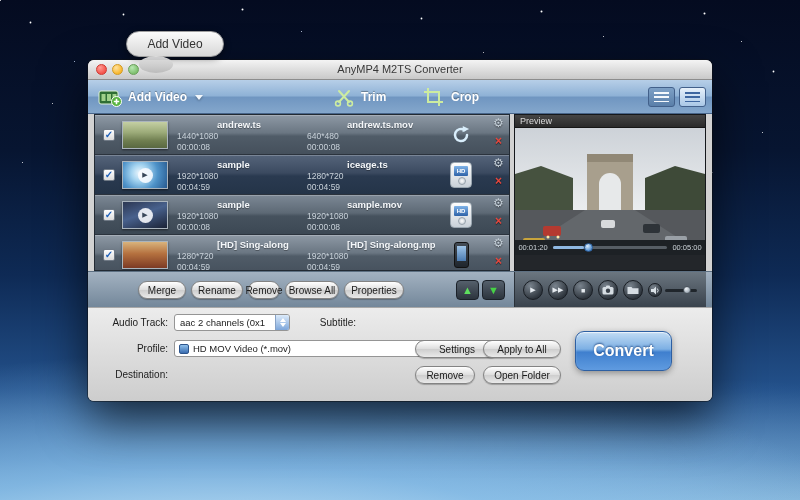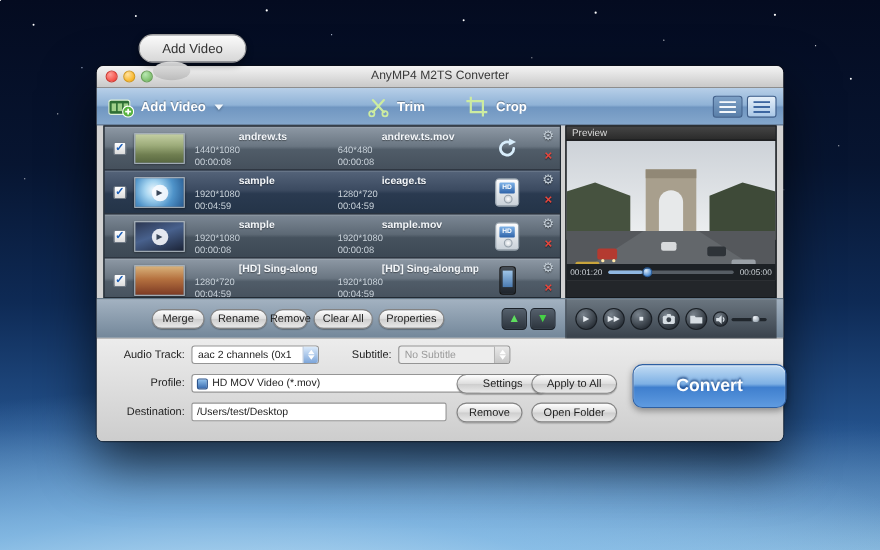--- a/index.html
+++ b/index.html
@@ -150,21 +150,21 @@
     border-left:3.5px solid transparent; border-right:3.5px solid transparent; }
   .combo .arr::before { top:3px; border-bottom:4px solid #fff; }
   .combo .arr::after { bottom:3px; border-top:4px solid #fff; }
   .combo.dis { background:#ededed; } .combo.dis .txt { color:#9a9a9a; }
   .combo.dis .arr { background:linear-gradient(#e9e9e9,#c6c6c6); border-left-color:#b3b3b3; }
   .pico { position:absolute; left:4px; top:3px; width:10px; height:10px; border-radius:2px;
     background:linear-gradient(#8fc0ec,#3a6cb0); border:.5px solid #2c548c; }
   .pcombo .txt { padding-left:18px; }
   .dest { position:absolute; height:17px; border:1px solid #959595; border-radius:2px;
     font-size:9.5px; padding:0 4px; color:#222; font-family:"Liberation Sans",sans-serif; }
-  .convert { position:absolute; left:487px; top:23px; width:140px; height:40px; border-radius:9px;
+  .convert { position:absolute; left:487px; top:23px; width:97px; height:40px; border-radius:9px;
     background:linear-gradient(180deg,#c2dcf4 0%, #7db0e4 45%, #3f7fce 53%, #5f9be0 100%);
     border:1px solid #2d5fa2; box-shadow:0 2px 6px rgba(0,0,0,.35), inset 0 1px 1px rgba(255,255,255,.7);
     color:#fff; font-size:16px; font-weight:bold; text-shadow:0 -1px 2px rgba(20,60,120,.8);
     display:flex; align-items:center; justify-content:center; cursor:default; }
 </style>
 </head>
 <body>
 
 <div class="desktop">
   <div class="stars"></div>
@@ -368,21 +368,21 @@
           <span class="ptime">00:05:00</span>
         </div>
       </div>
     </div>
 
     <div class="ctrl">
       <div class="lbtns">
         <span class="abtn" style="width:48px">Merge</span>
         <span class="abtn" style="width:52px">Rename</span>
         <span class="abtn" style="width:32px">Remove</span>
-        <span class="abtn" style="width:54px">Clear All</span>
+        <span class="abtn" style="width:54px">Browse All</span>
         <span class="abtn" style="width:60px">Properties</span>
       </div>
       <span class="mv up">▲</span>
       <span class="mv dn">▼</span>
 
       <div class="playbar">
         <span class="pbtn" style="left:8px">▶</span>
         <span class="pbtn" style="left:33px">▶▶</span>
         <span class="pbtn" style="left:58px">■</span>
         <span class="pbtn" style="left:83px">
@@ -409,36 +409,31 @@
       </div>
     </div>
 
     <div class="panel">
       <span class="lbl" style="left:0;top:9px">Audio Track:</span>
       <span class="combo" style="left:86px;top:6px;width:116px">
         <span class="txt">aac 2 channels (0x1</span>
         <span class="arr"></span>
       </span>
       <span class="lbl" style="left:212px;top:9px;width:56px">Subtitle:</span>
-      <span class="combo dis" style="left:274px;top:6px;width:102px">
-        <span class="txt">No Subtitle</span>
-        <span class="arr"></span>
-      </span>
 
       <span class="lbl" style="left:0;top:35px">Profile:</span>
       <span class="combo pcombo" style="left:86px;top:32px;width:264px">
         <span class="pico"></span>
         <span class="txt">HD MOV Video (*.mov)</span>
         <span class="arr"></span>
       </span>
       <span class="abtn" style="position:absolute;left:327px;top:32px;width:84px">Settings</span>
       <span class="abtn" style="position:absolute;left:395px;top:32px;width:78px">Apply to All</span>
 
       <span class="lbl" style="left:0;top:61px">Destination:</span>
-      <input class="dest" style="left: 86px; top: 58px; width: 232px;" value="/Users/test/Desktop">
       <span class="abtn" style="position:absolute;left:327px;top:58px;width:60px">Remove</span>
       <span class="abtn" style="position:absolute;left:395px;top:58px;width:78px">Open Folder</span>
 
       <div class="convert">Convert</div>
     </div>
 
   </div>
 </div>
 
 </body></html>

